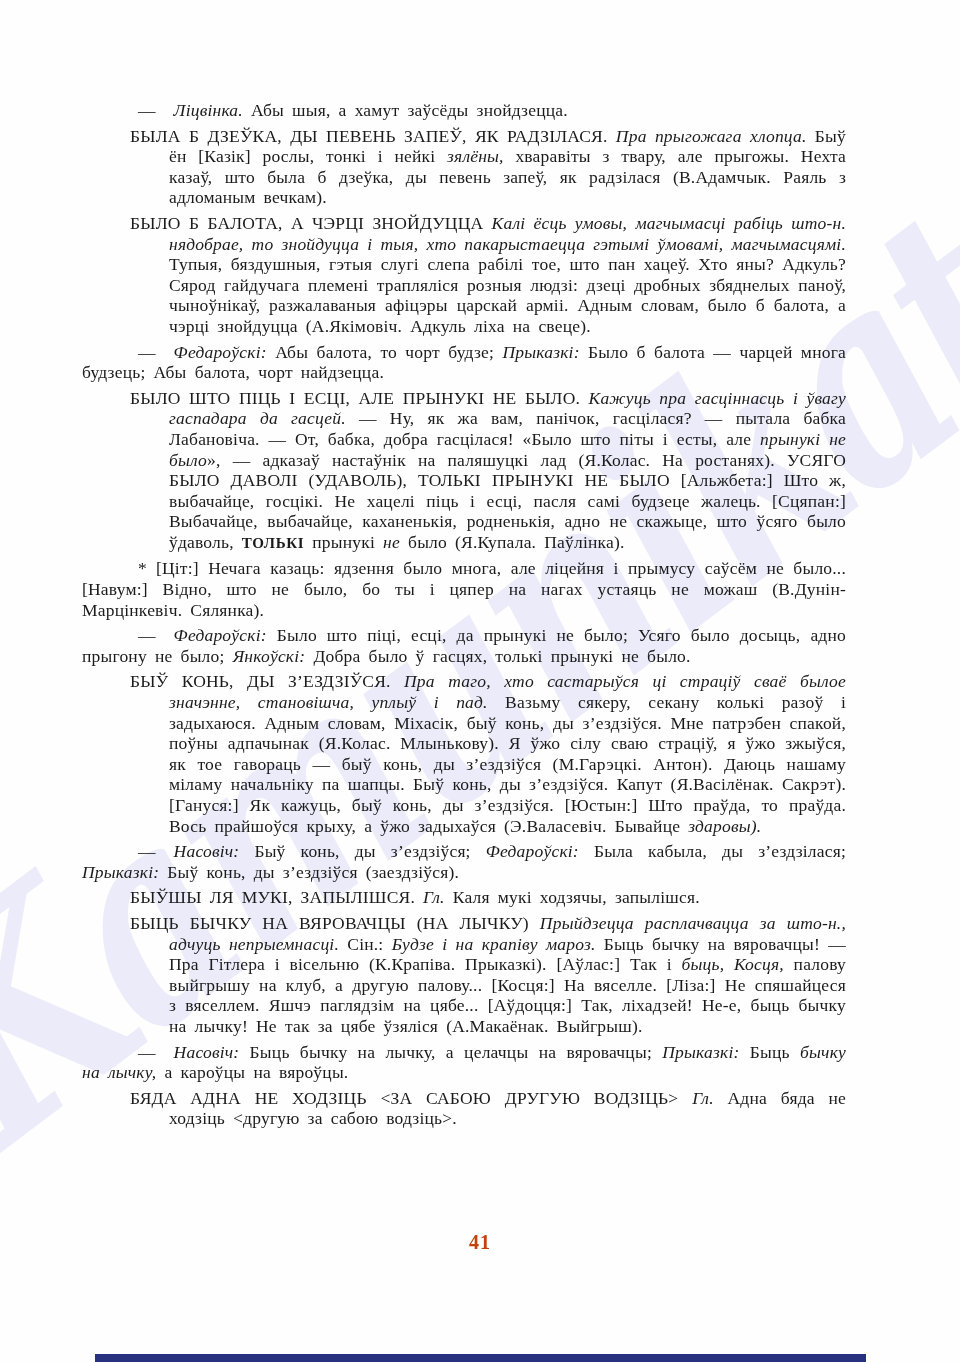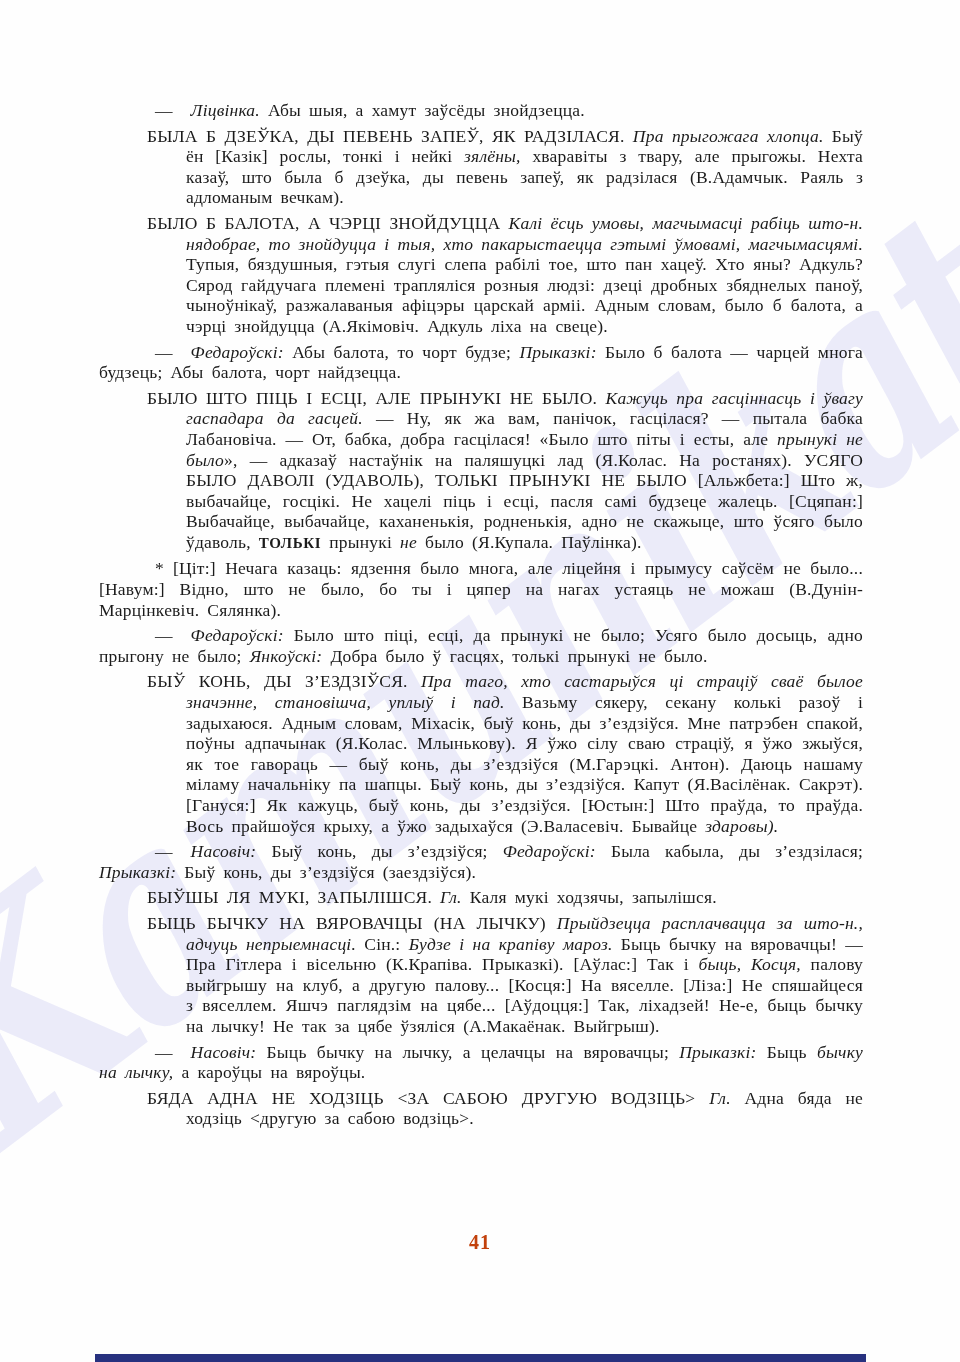--- a/index.html
+++ b/index.html
@@ -14,21 +14,21 @@
   .watermark span{
     position:absolute;left:-60px;top:905px;
     font-size:285px;font-style:italic;font-weight:bold;
     font-family:"DejaVu Serif",serif;
     color:rgba(70,70,205,0.10);
     transform:rotate(-37deg) scaleX(0.78);
     transform-origin:0 50%;
     white-space:nowrap;letter-spacing:-10px;
   }
   .text-block{
-    position:absolute;left:99px;top:100px;width:764px;
+    position:absolute;left:82px;top:100px;width:764px;
     color:#1b1b1b;
     font-size:17.5px;line-height:20.6px;
     text-align:justify;
     word-spacing:3.5px;letter-spacing:0.2px;
   }
   .text-block p{margin:0 0 5px 0;}
   p.entry{padding-left:39px;text-indent:-39px;margin-left:48px;}
   p.note{text-indent:56px;}
   .it{font-style:italic;}
   .sc{font-size:0.86em;letter-spacing:0.6px;font-weight:bold;}

